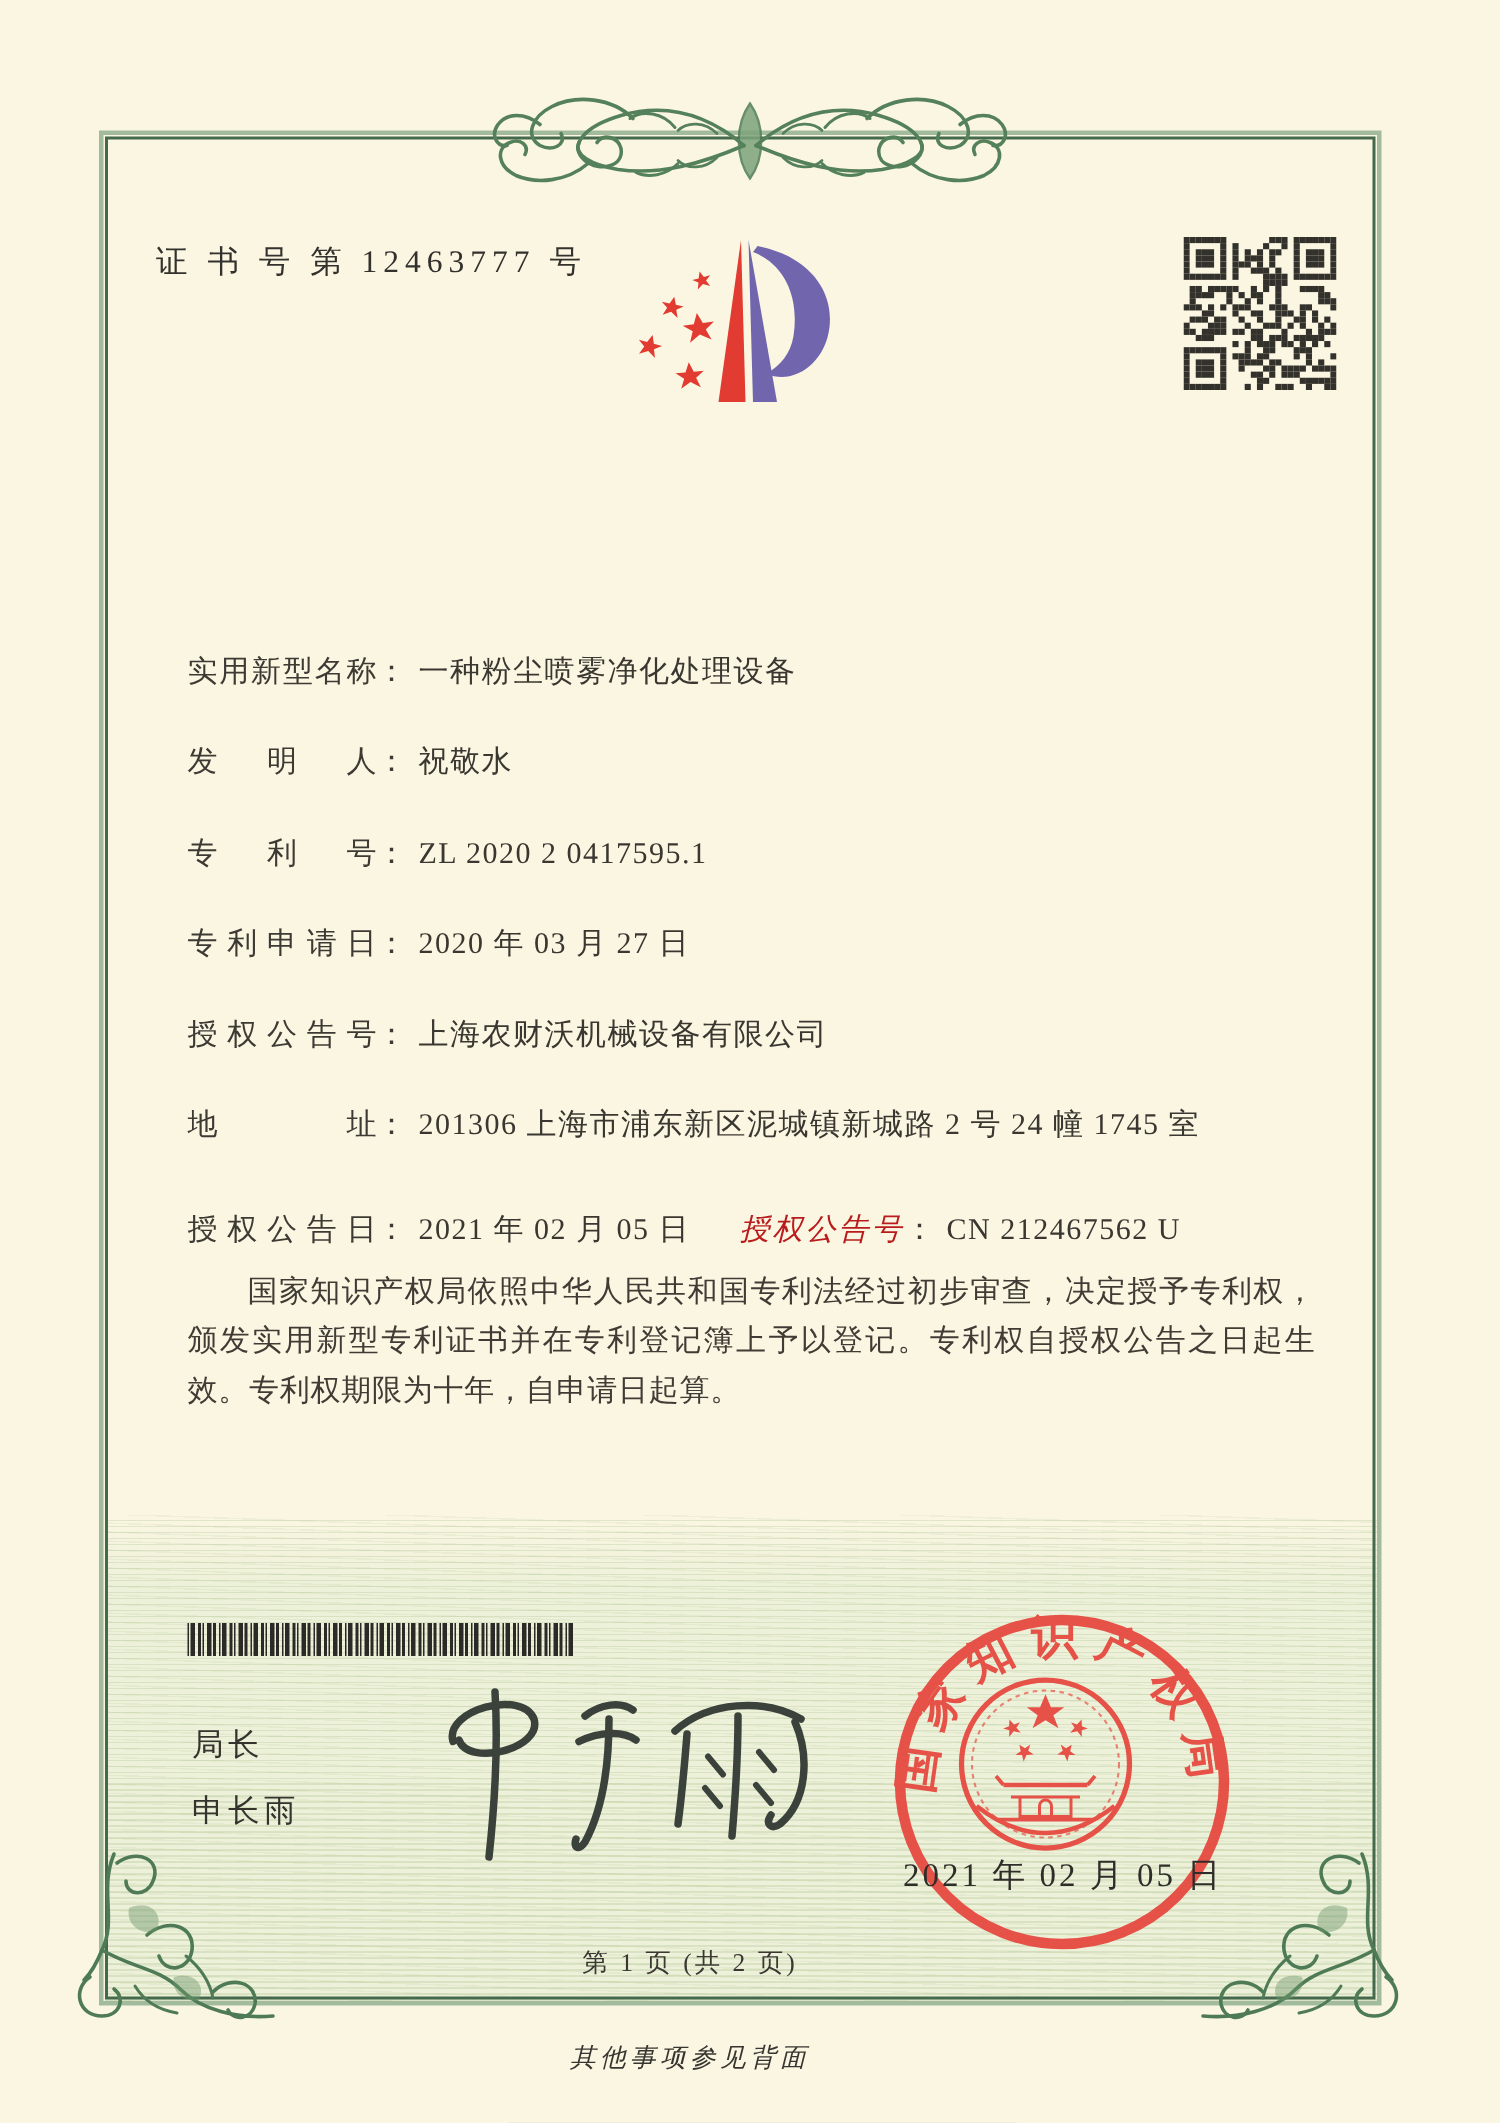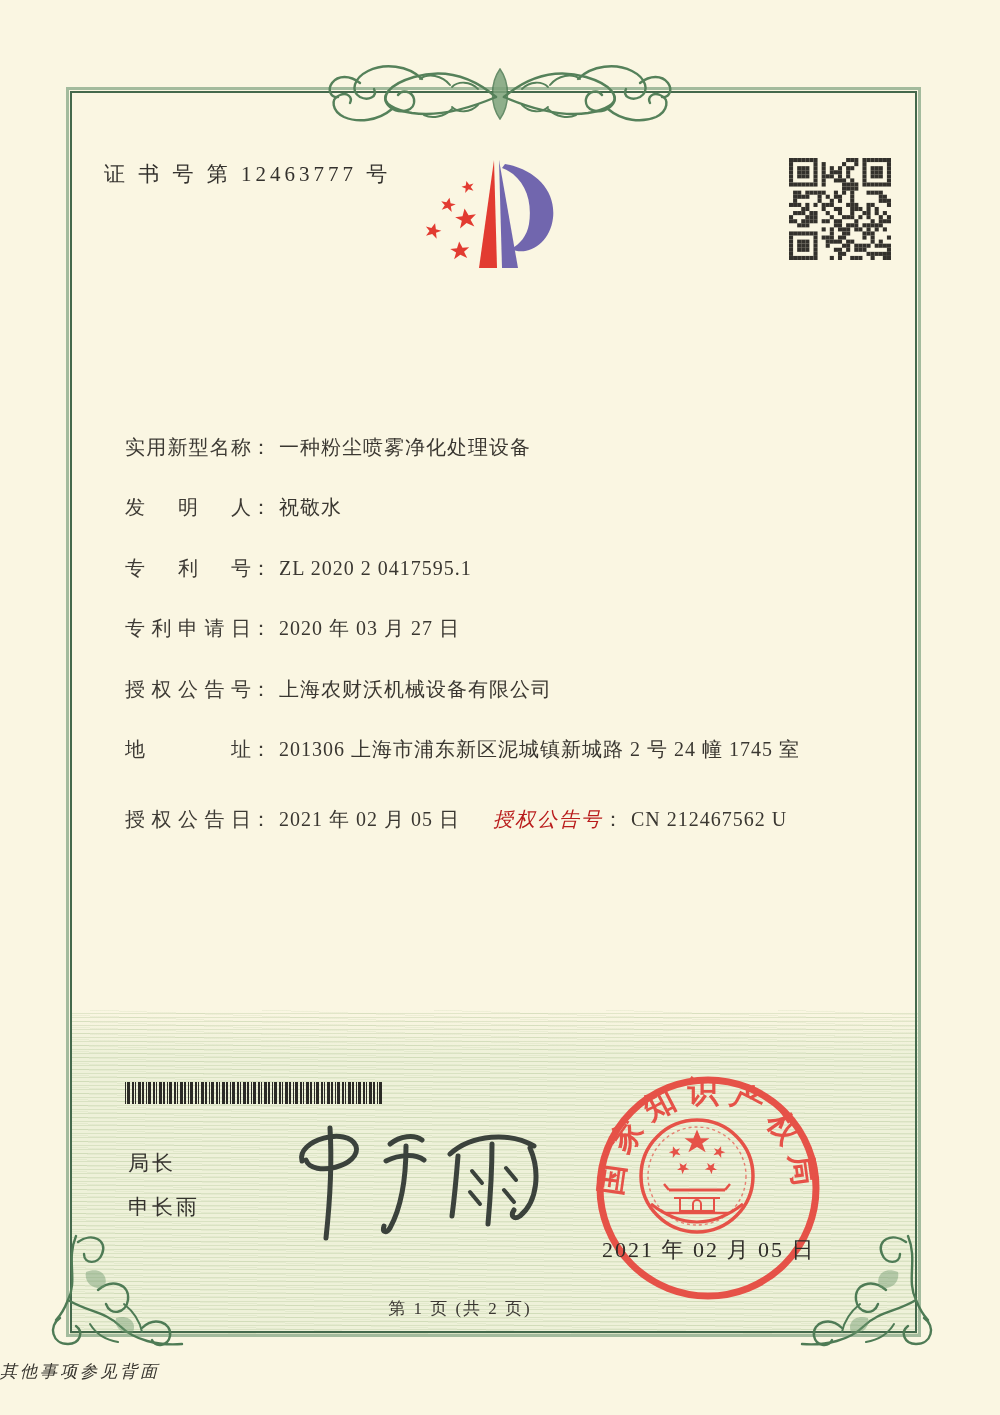--- a/index.html
+++ b/index.html
@@ -47,21 +47,21 @@
   }
   .paras p{margin:0;text-indent:2em;letter-spacing:.5px;}
   .barcode{position:absolute;left:125px;top:1082px;width:262px;height:22px;}
   .signer-title{position:absolute;left:128px;top:1149px;font-size:21px;letter-spacing:3px;color:#35332e;}
   .signer-name{position:absolute;left:128px;top:1193px;font-size:21px;letter-spacing:3px;color:#35332e;}
   .signature{position:absolute;left:282px;top:1116px;width:270px;height:125px;}
   .seal{position:absolute;left:592px;top:1072px;width:232px;height:232px;opacity:.95;}
   .seal-text{font-family:"Liberation Sans","DejaVu Sans",sans-serif;font-weight:bold;font-size:31px;letter-spacing:10px;fill:#e64a41;}
   .seal-date{position:absolute;left:602px;top:1235px;font-size:22px;letter-spacing:2px;color:#2f2d29;}
   .page-num{position:absolute;left:0;top:1297px;width:920px;text-align:center;font-size:17px;letter-spacing:2px;color:#3b3833;}
-  .back-note{position:absolute;left:0;top:1360px;width:920px;font-size:17px;letter-spacing:3px;color:#37352f;font-style:italic;}
+  .back-note{position:absolute;left:0;top:1360px;width:920px;text-align:center;font-size:17px;letter-spacing:3px;color:#37352f;font-style:italic;}
 </style>
 </head>
 <body>
 
 <div class="page">
 
   <div class="band"></div>
 
   <div class="frame">
     <div class="frame-inner"></div>
@@ -465,20 +465,21 @@
     </div>
     <div class="frow" style="top:372px;width:770px">
       <span class="flabel">授权公告日</span><span class="fcolon">：</span><span class="fvalue">2021 年 02 月 05 日</span>
       <span class="fgroup2">
         <span class="flabel2">授权公告号</span><span class="fcolon">：</span><span class="fvalue">CN 212467562 U</span>
       </span>
     </div>
   </div>
 
   <div class="paras">
+    <p>国家知识产权局依照中华人民共和国专利法经过初步审查，决定授予专利权，颁发实用新型专利证书并在专利登记簿上予以登记。专利权自授权公告之日起生效。专利权期限为十年，自申请日起算。</p>
   </div>
 
   <div class="barcode">
       <div style="position: absolute; top: 0px; height: 100%; background: rgb(43, 42, 38); left: 0px; width: 1px;"></div>
       <div style="position: absolute; top: 0px; height: 100%; background: rgb(43, 42, 38); left: 2px; width: 3px;"></div>
       <div style="position: absolute; top: 0px; height: 100%; background: rgb(43, 42, 38); left: 7px; width: 2px;"></div>
       <div style="position: absolute; top: 0px; height: 100%; background: rgb(43, 42, 38); left: 10px; width: 1px;"></div>
       <div style="position: absolute; top: 0px; height: 100%; background: rgb(43, 42, 38); left: 13px; width: 3px;"></div>
       <div style="position: absolute; top: 0px; height: 100%; background: rgb(43, 42, 38); left: 17px; width: 2px;"></div>
       <div style="position: absolute; top: 0px; height: 100%; background: rgb(43, 42, 38); left: 21px; width: 1px;"></div>

